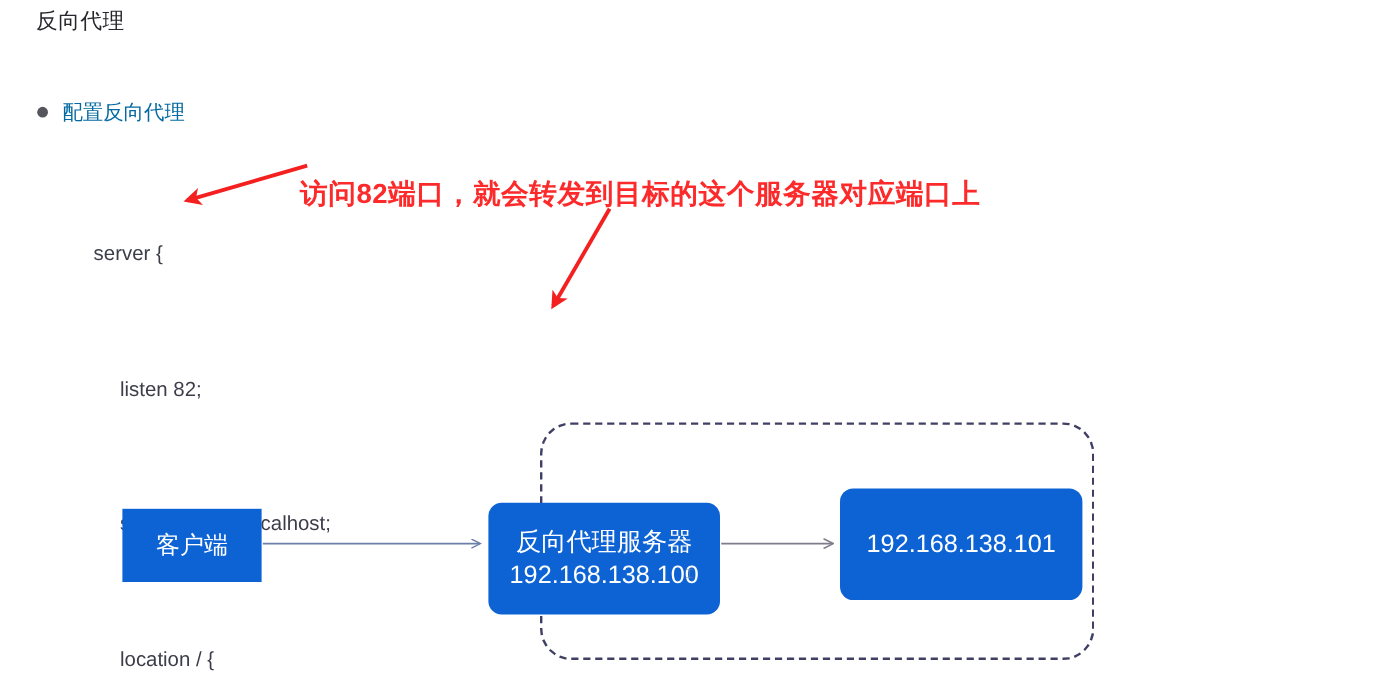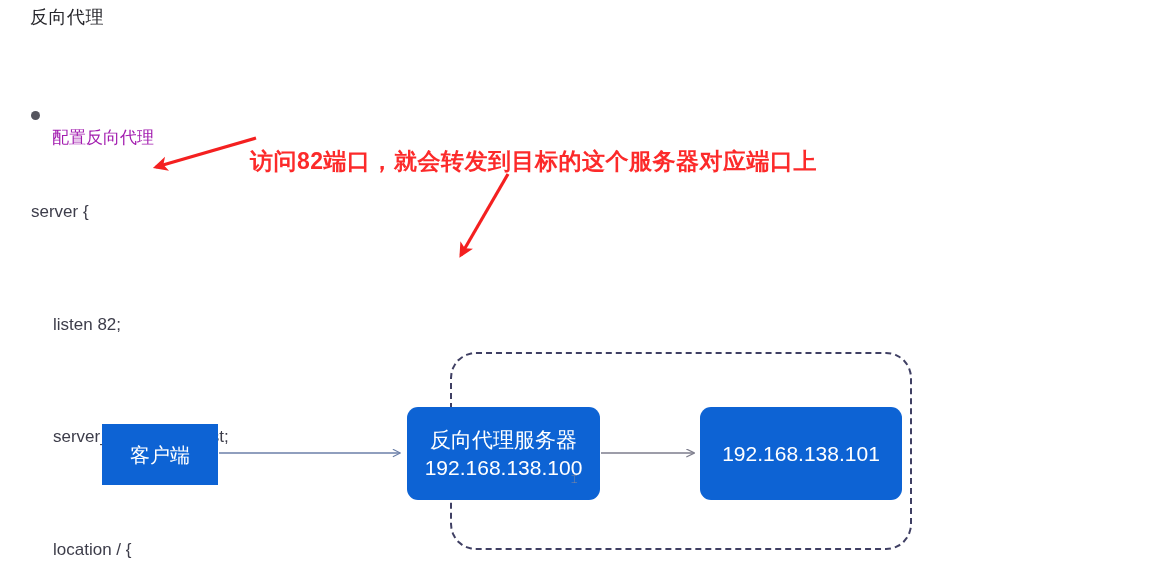--- a/index.html
+++ b/index.html
@@ -39,35 +39,34 @@
   }
   .bullet-dot {
     width: 9px;
     height: 9px;
     border-radius: 50%;
     background: #55555e;
     display: inline-block;
   }
   .bullet-text {
     font-size: 17px;
-    color: #a21caf;
-    margin-top: 44px;
+    color: #0369a1;
   }
 
   
   .code-block {
     position: absolute;
     left: 31px;
     top: 118px;
     font-size: 17px;
     color: #3d3d4a;
     line-height: 37.5px;
     white-space: pre;
   }
-  .code-line { display: block; }
+  .code-line { display: block; margin-left: 47px; }
   .indent-1 { padding-left: 22px; }
 
   
   .annotation-text {
     position: absolute;
     left: 250px;
     top: 146px;
     font-size: 23px;
     font-weight: bold;
     color: #fc2a2a;
@@ -117,21 +116,21 @@
     left: 102px;
     top: 424px;
     width: 116px;
     height: 61px;
     border-radius: 0;
   }
   .node-client .line-1 { font-size: 20px; }
 
   .node-proxy {
     left: 407px;
-    top: 407px;
+    top: 419px;
     width: 193px;
     height: 93px;
     border-radius: 11px;
   }
 
   .node-web {
     left: 700px;
     top: 407px;
     width: 202px;
     height: 93px;

